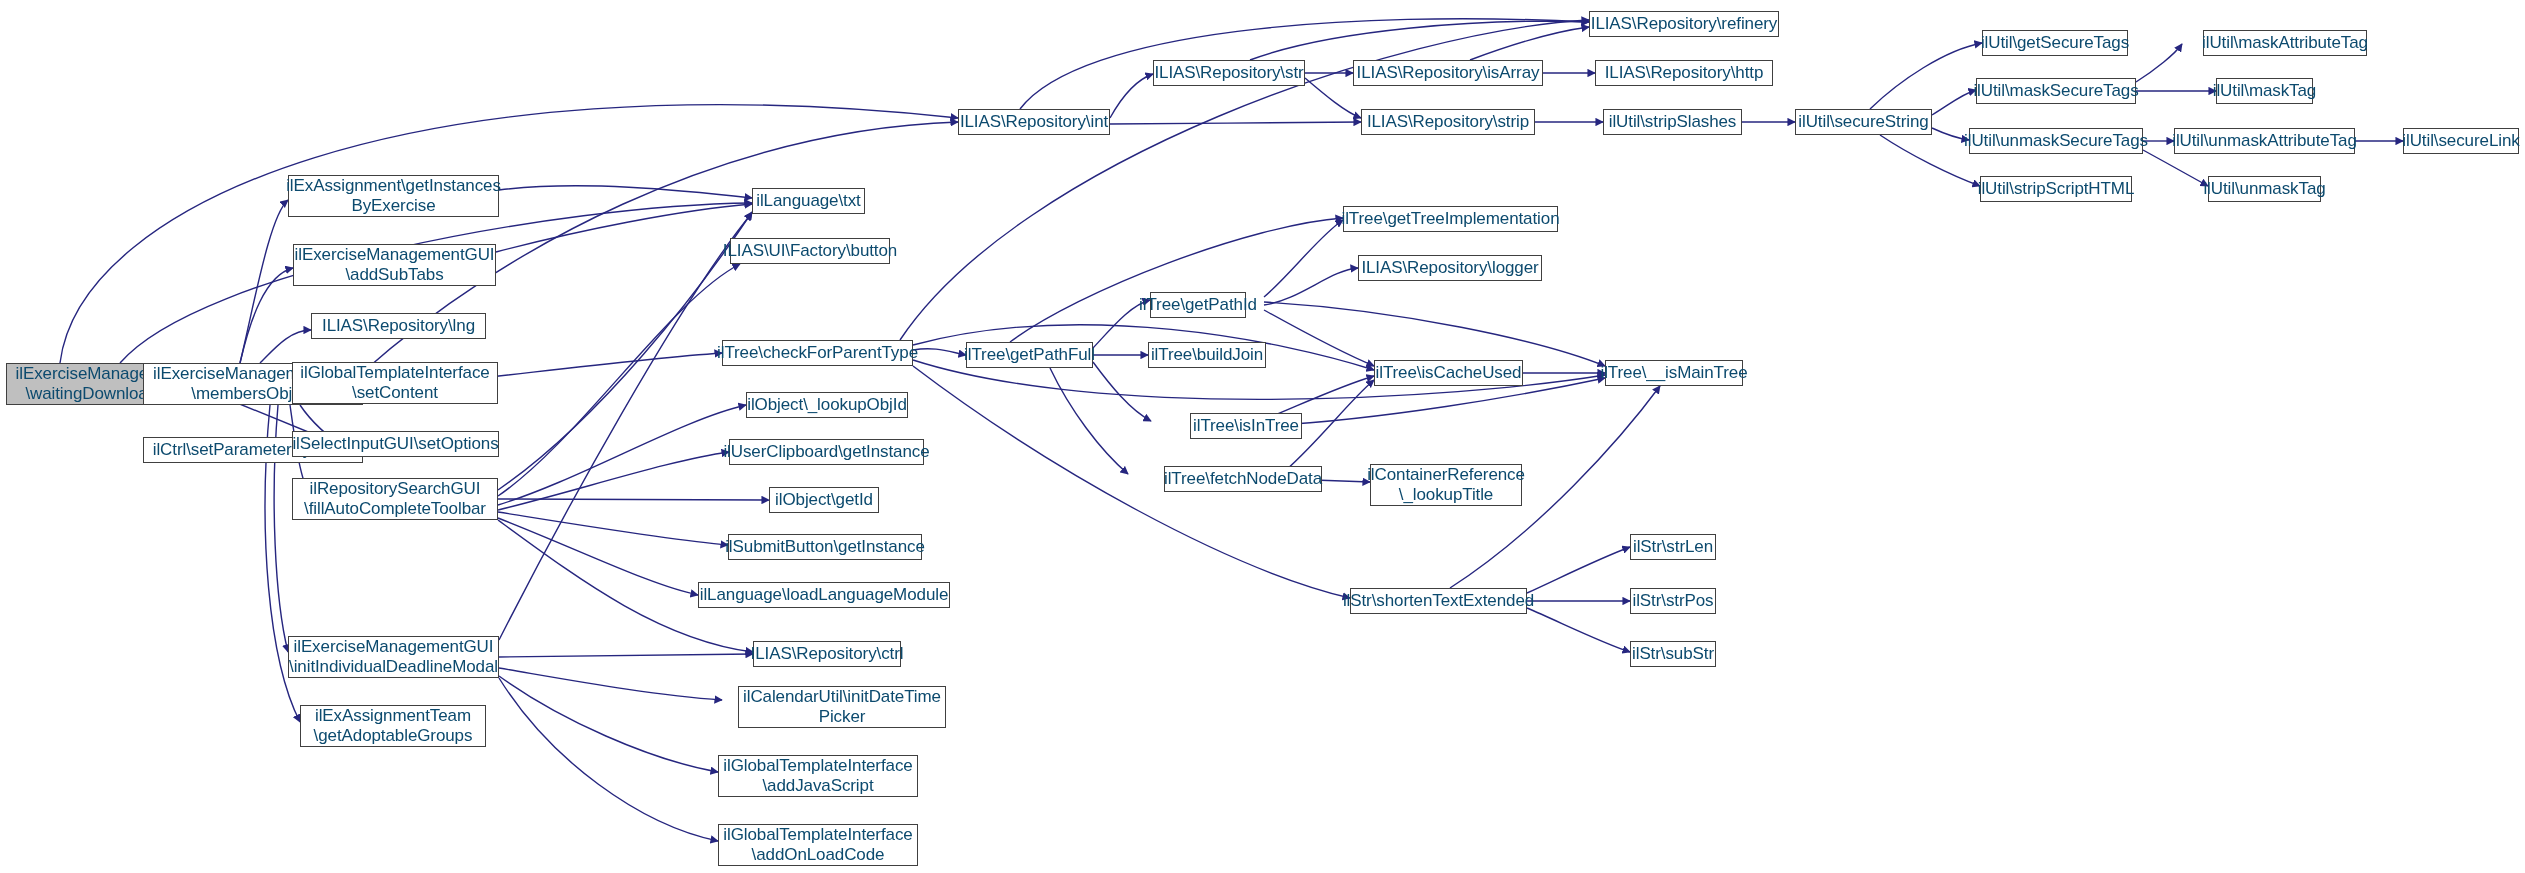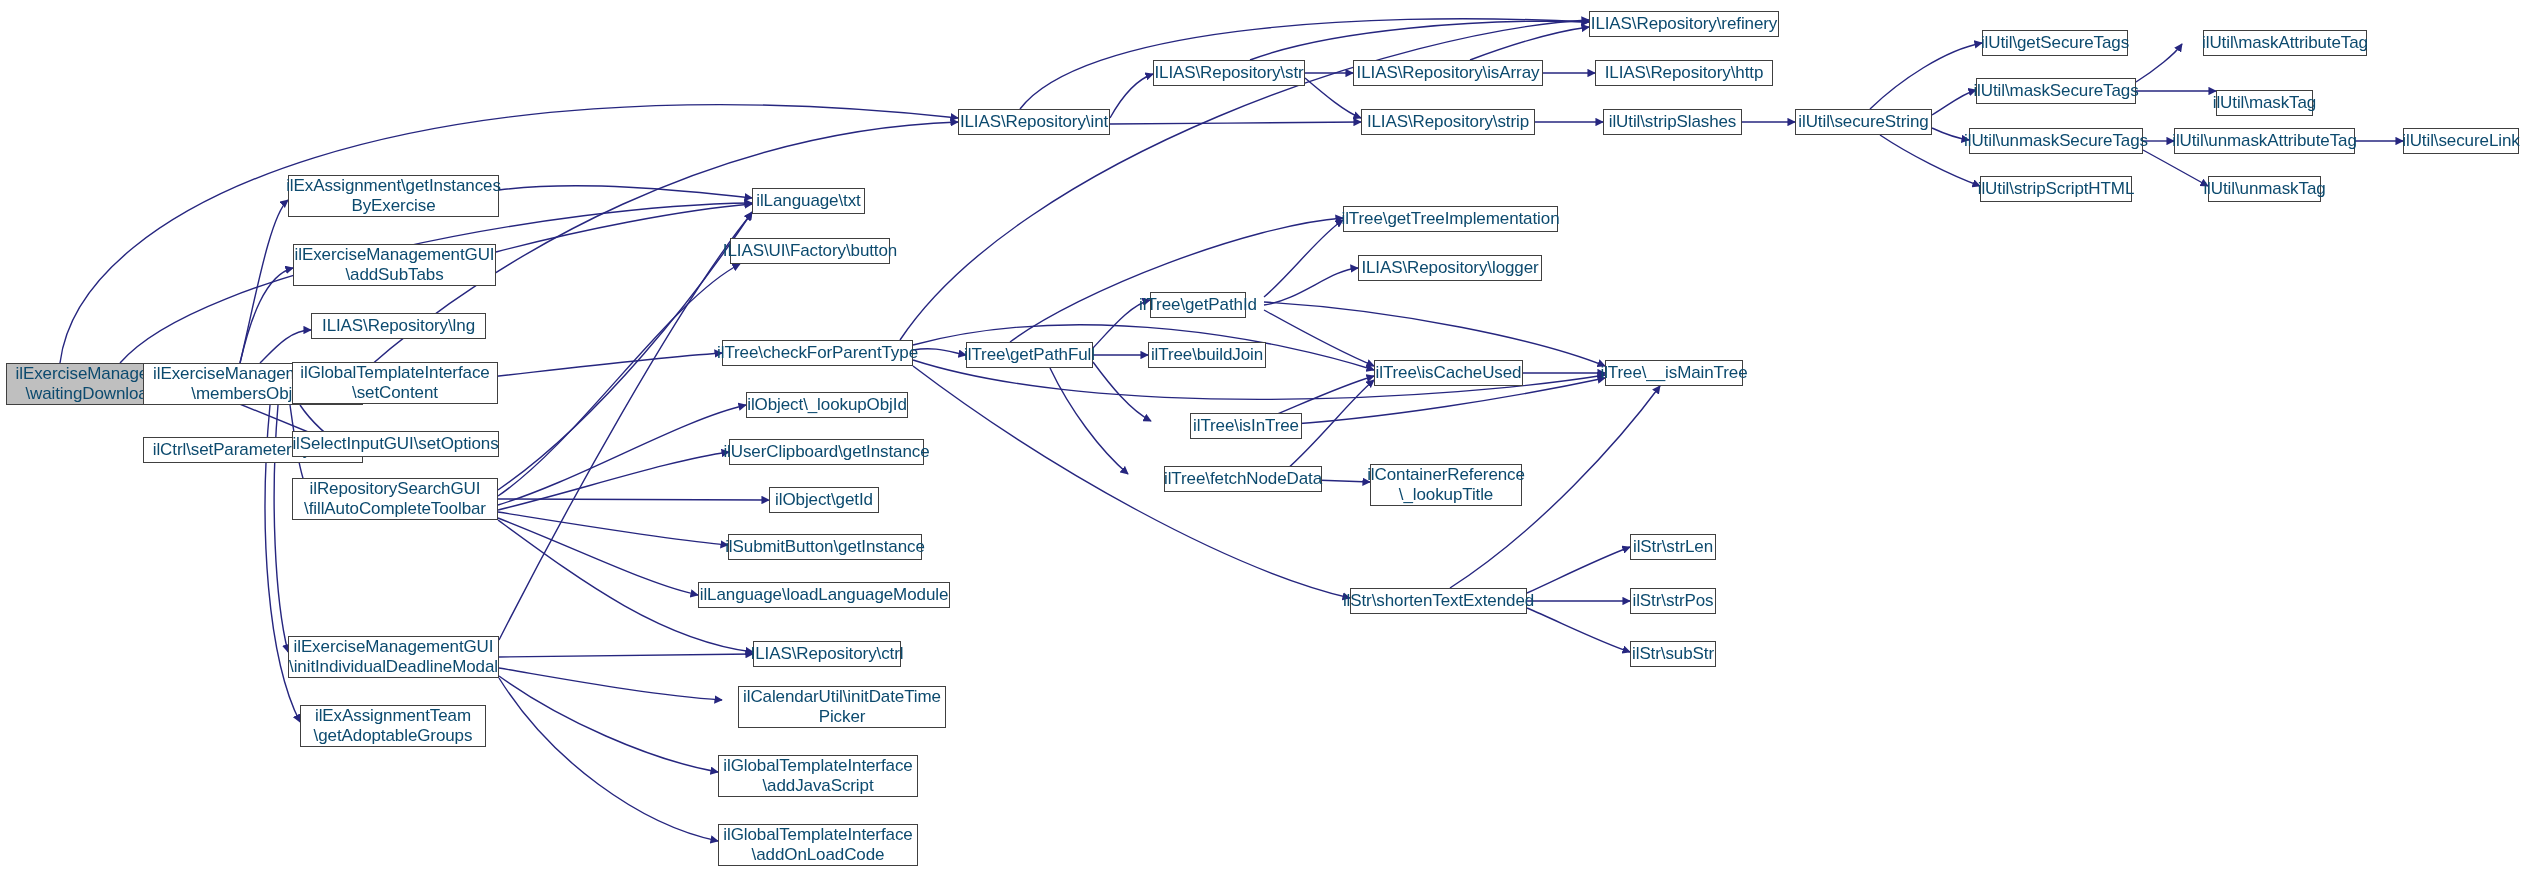--- a/index.html
+++ b/index.html
@@ -168,21 +168,21 @@
       <div class="node" style="left: 1361px; top: 109px; width: 174px; height: 26px;">ILIAS\Repository\strip</div>
       <div class="node" style="left: 1589px; top: 11px; width: 190px; height: 26px;">ILIAS\Repository\refinery</div>
       <div class="node" style="left: 1595px; top: 60px; width: 178px; height: 26px;">ILIAS\Repository\http</div>
       <div class="node" style="left: 1603px; top: 109px; width: 139px; height: 26px;">ilUtil\stripSlashes</div>
       <div class="node" style="left: 1795px; top: 109px; width: 137px; height: 26px;">ilUtil\secureString</div>
       <div class="node" style="left: 1982px; top: 30px; width: 146px; height: 26px;">ilUtil\getSecureTags</div>
       <div class="node" style="left: 1976px; top: 78px; width: 160px; height: 26px;">ilUtil\maskSecureTags</div>
       <div class="node" style="left: 1969px; top: 128px; width: 174px; height: 26px;">ilUtil\unmaskSecureTags</div>
       <div class="node" style="left: 1980px; top: 176px; width: 152px; height: 26px;">ilUtil\stripScriptHTML</div>
       <div class="node" style="left: 2182px; top: 30px; width: 164px; height: 26px; margin-left: 21px;">ilUtil\maskAttributeTag</div>
-      <div class="node" style="left: 2216px; top: 78px; width: 97px; height: 26px; margin-top: 12px;">ilUtil\maskTag</div>
+      <div class="node" style="left: 2216px; top: 78px; width: 97px; height: 26px;">ilUtil\maskTag</div>
       <div class="node" style="left: 2174px; top: 128px; width: 181px; height: 26px;">ilUtil\unmaskAttributeTag</div>
       <div class="node" style="left: 2208px; top: 176px; width: 113px; height: 26px;">ilUtil\unmaskTag</div>
       <div class="node" style="left: 2403px; top: 128px; width: 116px; height: 26px;">ilUtil\secureLink</div>
       <div class="node" style="left: 966px; top: 342px; width: 127px; height: 26px;">ilTree\getPathFull</div>
       <div class="node" style="left: 1150px; top: 292px; width: 96px; height: 26px;">ilTree\getPathId</div>
       <div class="node" style="left: 1148px; top: 342px; width: 118px; height: 26px;">ilTree\buildJoin</div>
       <div class="node" style="left: 1151px; top: 413px; width: 112px; height: 26px; margin-left: 39px;">ilTree\isInTree</div>
       <div class="node" style="left: 1164px; top: 466px; width: 158px; height: 26px;">ilTree\fetchNodeData</div>
       <div class="node" style="left: 1343px; top: 206px; width: 215px; height: 26px;">ilTree\getTreeImplementation</div>
       <div class="node" style="left: 1358px; top: 255px; width: 184px; height: 26px;">ILIAS\Repository\logger</div>

